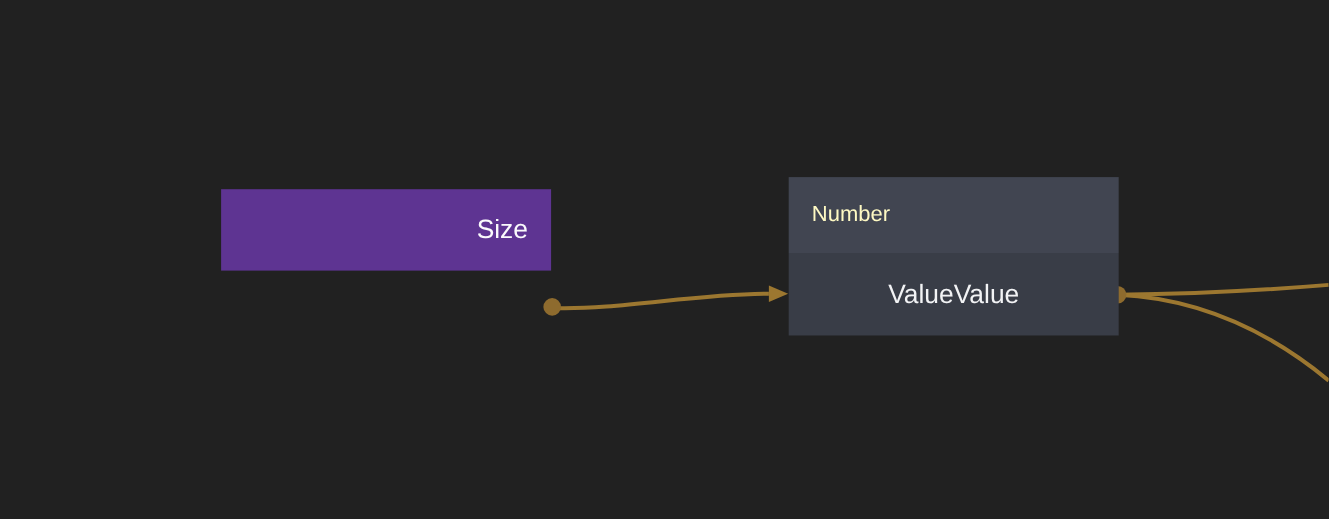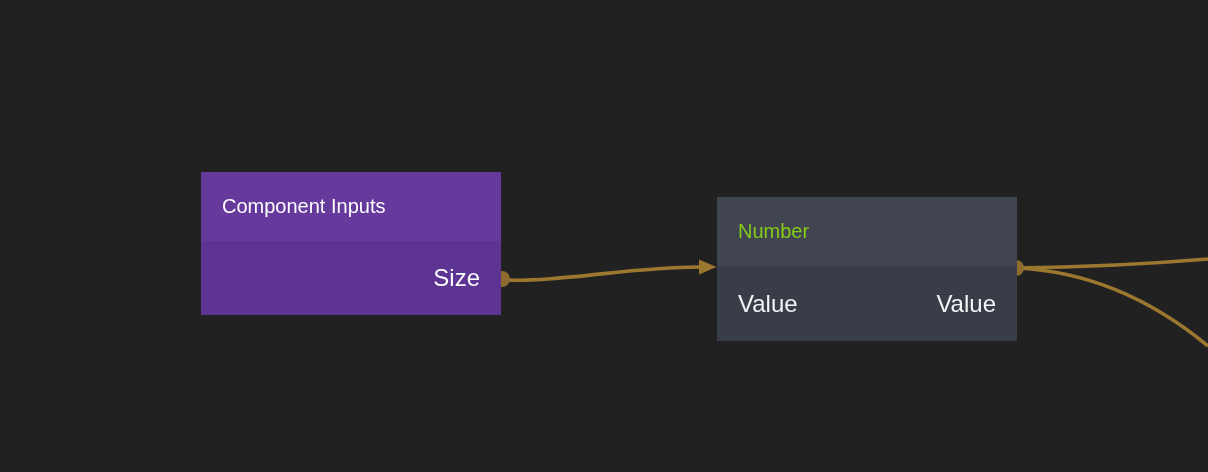--- a/index.html
+++ b/index.html
@@ -69,51 +69,47 @@
     justify-content: flex-end;
   }
   
   .node-num {
     left: 717px; top: 161px;
     width: 300px; height: 144px;
   }
   .node-num .node-hdr {
     height: 69px;
     background: var(--num-header, #414551);
-    color: #84cc16;
-    margin-top: 36px;
+    color: #fef9c3;
   }
   .node-num .node-bod {
     height: 75px;
     background: var(--num-body, #393d47);
     color: #f2f3f5;
-    justify-content: space-between;
+    justify-content: center;
   }
 </style>
 </head>
 <body>
 
 <div class="canvas">
 
   <svg class="wires" viewBox="0 0 1208 472" xmlns="http://www.w3.org/2000/svg">
 
     <path class="wire" d="M 502 280 C 564 282 630 267 699 267"></path>
     <polygon class="arrowhead" points="699,259.5 716.5,267 699,274.5"></polygon>
 
     <path class="wire" d="M 1016 268 Q 1112 267 1208 259"></path>
     <path class="wire" d="M 1016 268 C 1086 271 1150 298 1208 346"></path>
 
     <circle class="port-dot" cx="502" cy="279" r="8"></circle>
     <circle class="port-dot" cx="1016" cy="268" r="8"></circle>
   </svg>
 
   <div class="node node-ci">
-    <div class="node-hdr">
-      <span>Component Inputs</span>
-    </div>
     <div class="node-bod">
       <span>Size</span>
     </div>
   </div>
 
   <div class="node node-num">
     <div class="node-hdr">
       <span>Number</span>
     </div>
     <div class="node-bod">

